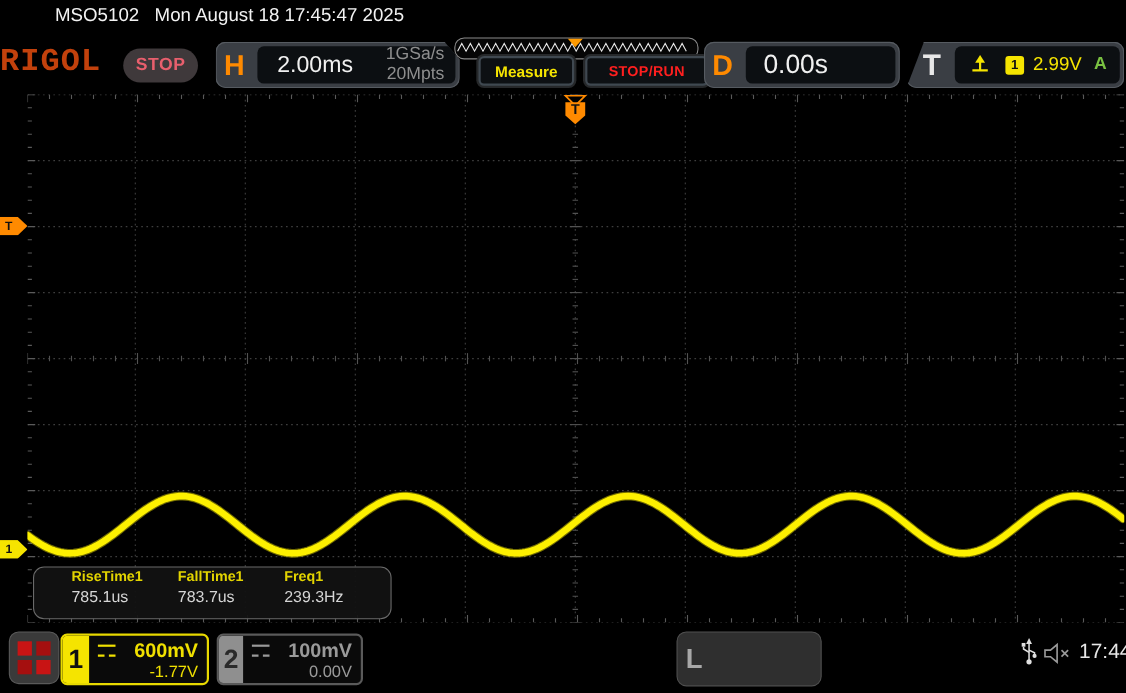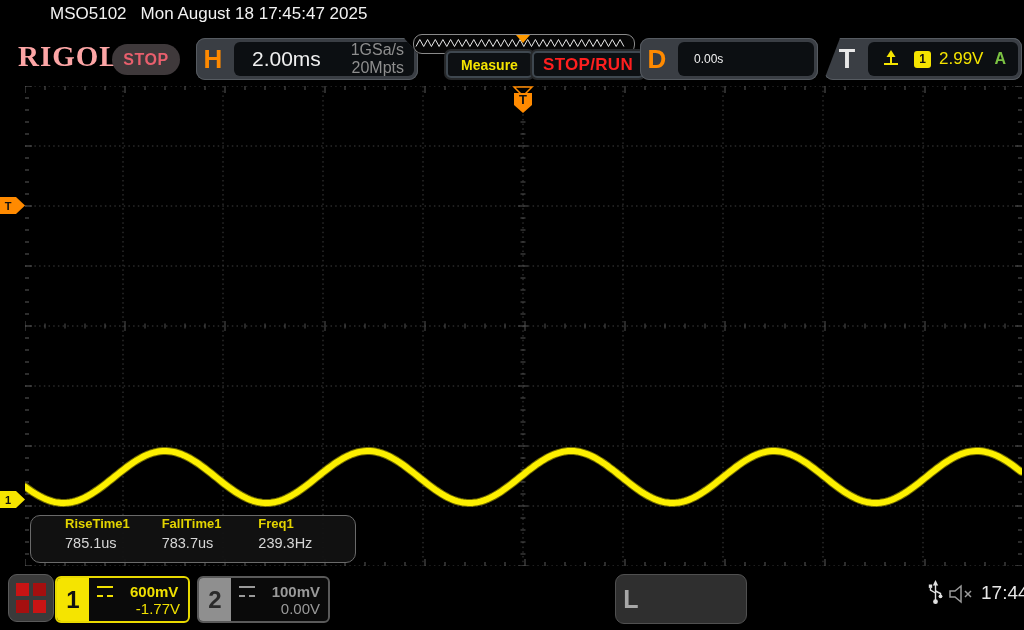--- a/index.html
+++ b/index.html
@@ -4,51 +4,51 @@
 <style>
   html,body{margin:0;padding:0;background:#000;}
   #screen{position:relative;width:1024px;height:630px;background:#000;overflow:hidden;
           font-family:"Liberation Sans",sans-serif;-webkit-font-smoothing:antialiased;}
 
   
   .status-bar{position:absolute;left:6px;top:4px;color:#f2f2f2;font-size:17px;white-space:nowrap;margin-left:44px;}
   .status-bar .model{margin-right:14px;}
 
   
-  .logo{position:absolute;left:18px;top:40px;font-family:Liberation Serif, serif;font-weight:bold;
-        font-size:29px;color:#fca5a5;letter-spacing:1px;}
+  .logo{position:absolute;left:0;top:40px;font-family:Liberation Mono, monospace;font-weight:bold;
+        font-size:29px;color:#c2410c;letter-spacing:1px;}
   .stop-oval{position:absolute;left:112px;top:44px;width:68px;height:31px;background:#3f393b;
              border-radius:16px;display:flex;align-items:center;justify-content:center;
              color:#e85f6d;font-weight:bold;font-size:16px;letter-spacing:.5px;}
   .ctrl-shell{position:absolute;top:38px;height:42px;background:#3a3e44;border-radius:9px;
               display:flex;align-items:center;box-shadow:inset 0 0 0 1px #565b61;}
   .shell-h{left:196px;width:222px;clip-path:polygon(0 0,calc(100% - 14px) 0,100% 16px,100% 100%,0 100%);}
   .shell-d{left:640px;width:178px;}
   .shell-t{left:824px;width:198px;clip-path:polygon(16px 0,100% 0,100% 100%,0 100%);}
   .shell-label{width:34px;text-align:center;font-weight:bold;}
   .lab-orange{color:#ff8a00;font-size:26px;}
   .lab-white{color:#e8e8e8;font-size:27px;margin-left:6px;}
   .shell-inner{flex:1;height:34px;margin:0 4px;background:#0c0f12;border-radius:6px;
                display:flex;align-items:center;}
   .timebase{color:#f0f0f0;font-size:21px;margin-left:18px;}
   .rates{margin-left:auto;margin-right:10px;text-align:right;color:#8e8e8e;font-size:16px;line-height:1.15;}
-  .delay-val{color:#f0f0f0;font-size:12px;margin-left:16px;}
+  .delay-val{color:#f0f0f0;font-size:24px;margin-left:16px;}
   .trig-badge{width:17px;height:17px;background:#f5e400;border-radius:3px;color:#111;
               font-size:12px;font-weight:bold;display:flex;align-items:center;justify-content:center;
               margin-left:10px;}
   .trig-level{color:#f5e400;font-size:17px;margin-left:8px;}
   .trig-mode{margin-left:auto;margin-right:12px;color:#7ac142;font-size:16px;font-weight:bold;}
 
   .preview{position:absolute;left:413px;top:34px;width:220px;height:18px;background:#060606;
            border:1px solid #8a8a8a;border-radius:9px;}
   .hdr-btn{position:absolute;top:51px;height:27px;background:#0d1013;border:2px solid #3f4850;
            border-radius:5px;box-shadow:0 0 0 2px #26282a;display:flex;align-items:center;
            justify-content:center;font-weight:bold;box-sizing:border-box;}
-  .btn-measure{left:446px;width:87px;color:#f5e400;font-size:14px;}
-  .btn-stoprun{left:532px;width:112px;color:#ff1f1f;font-size:17px;letter-spacing:.3px;}
+  .btn-measure{left:435px;width:87px;color:#f5e400;font-size:14px;}
+  .btn-stoprun{left:532px;width:112px;color:#ff1f1f;font-size:13px;letter-spacing:.3px;}
 
   
   .graticule{position:absolute;left:25px;top:86px;width:997px;height:480px;}
 
   
   .edge-marker{position:absolute;left:0;width:25px;height:17px;display:flex;align-items:center;
                color:#111;font-size:11px;font-weight:bold;
                clip-path:polygon(0 0,64% 0,100% 50%,64% 100%,0 100%);}
   .edge-marker span{width:16px;text-align:center;}
   .marker-trig{top:197px;background:#ff8a00;}
@@ -72,21 +72,21 @@
 
   .ch-box{position:absolute;top:576px;height:47px;background:#0a0a0a;border-radius:6px;
           display:flex;box-sizing:border-box;overflow:hidden;}
   .ch1{left:55px;width:135px;border:2px solid #e8d900;}
   .ch2{left:197px;width:133px;border:2px solid #5a5a5a;}
   .ch-tab{width:32px;display:flex;align-items:center;justify-content:center;
           font-size:24px;font-weight:bold;}
   .ch1 .ch-tab{background:#f5e400;color:#111;}
   .ch2 .ch-tab{background:#8f8f8f;color:#2a2a2a;}
   .ch-info{flex:1;display:flex;flex-direction:column;justify-content:center;padding:0 8px;}
-  .ch-row1{display:flex;align-items:center;gap:17px;font-size:15px;font-weight:bold;}
+  .ch-row1{display:flex;align-items:center;gap:17px;font-size:18px;font-weight:bold;}
   .ch-row2{text-align:right;font-size:15px;}
   .ch1 .ch-row1,.ch1 .ch-row2{color:#f0e000;}
   .ch2 .ch-row1,.ch2 .ch-row2{color:#9a9a9a;}
   .dc-icon{width:16px;height:7px;border-top:2px solid currentColor;border-bottom:2px dashed currentColor;}
 
   .logic-box{position:absolute;left:615px;top:574px;width:132px;height:50px;background:#2f2f2f;
              border:1px solid #505050;border-radius:9px;display:flex;align-items:center;
              box-sizing:border-box;}
   .logic-label{width:30px;text-align:center;color:#a8a8a8;font-size:25px;font-weight:bold;}
   .logic-digits{flex:1;background:#141414;border-radius:5px;margin-right:4px;padding:3px 4px;}

